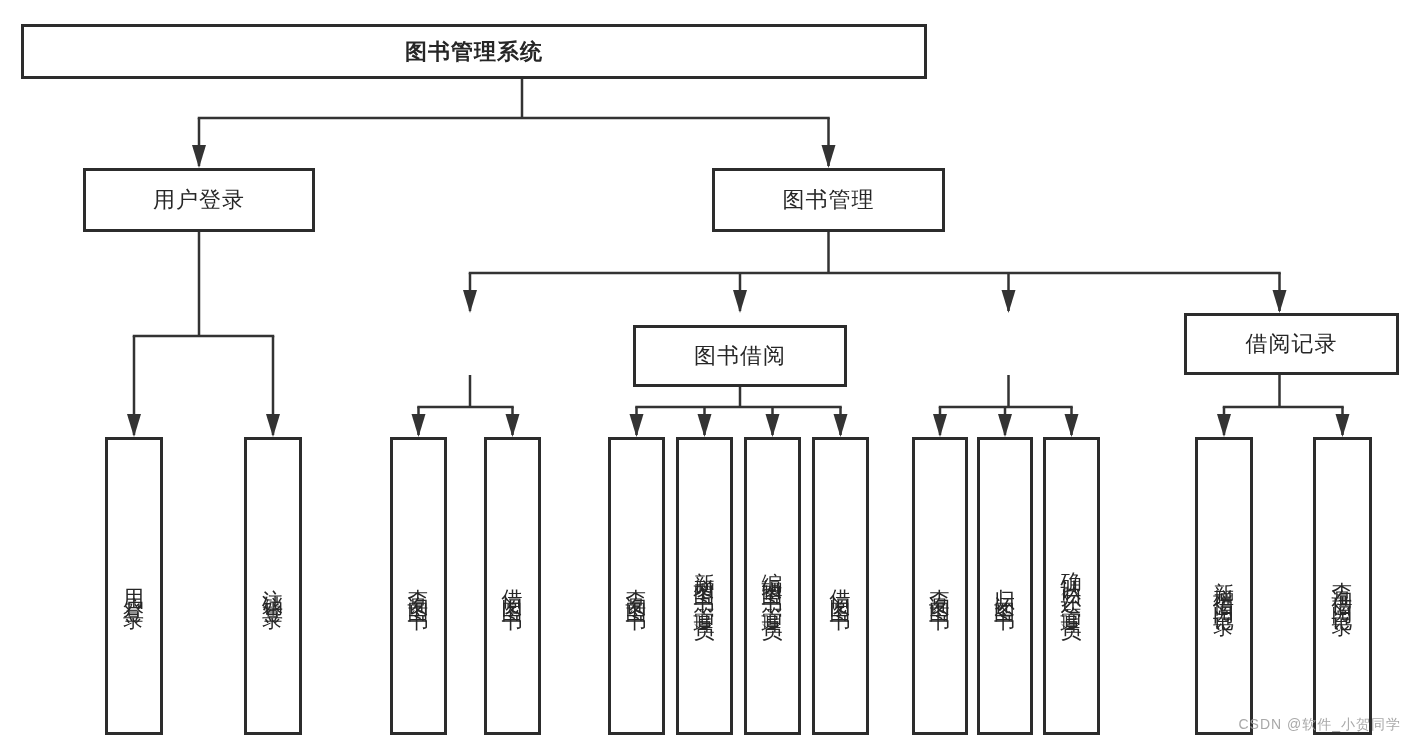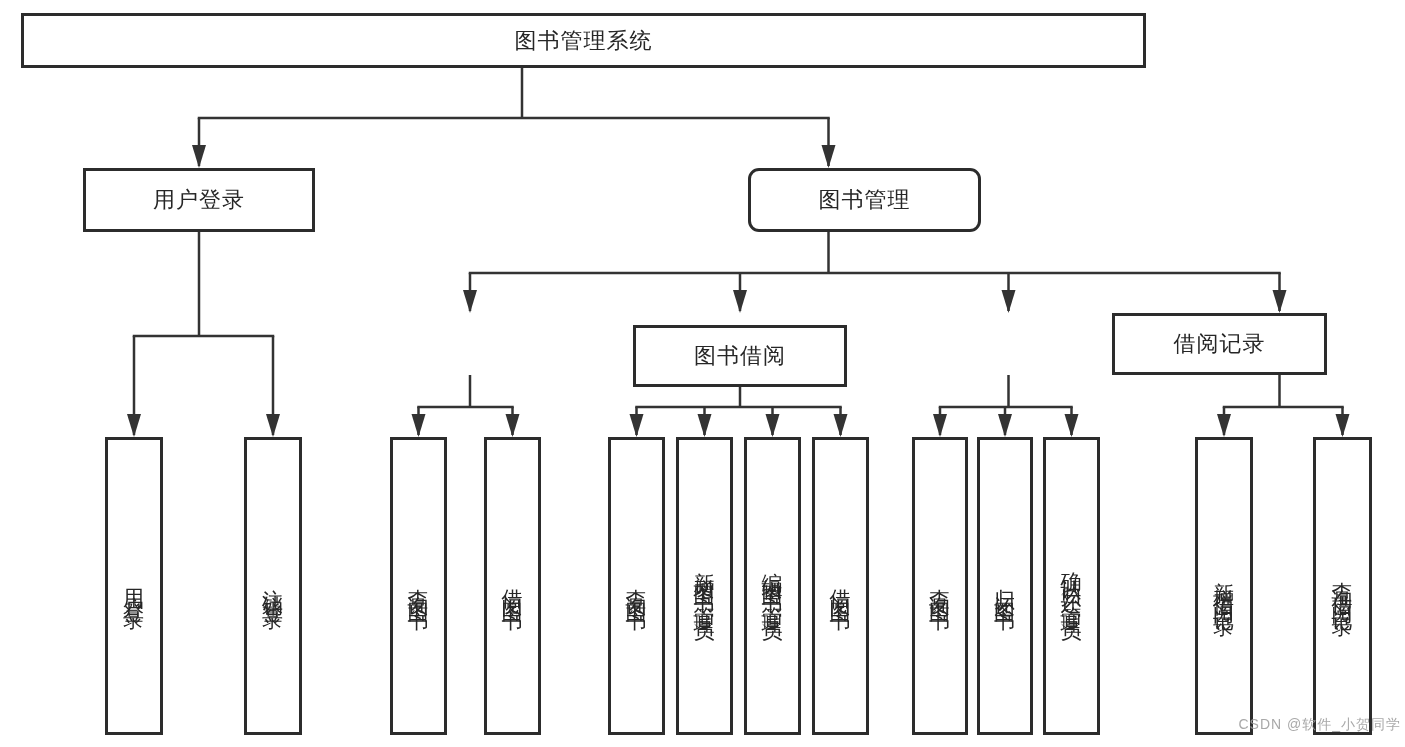--- a/index.html
+++ b/index.html
@@ -116,35 +116,35 @@
     <g>
       <line x1="1279.5" y1="375" x2="1279.5" y2="407"></line>
       <line x1="1222.75" y1="407" x2="1343.75" y2="407"></line>
       <line x1="1224" y1="407" x2="1224" y2="435"></line>
       <polygon points="1217,414 1231,414 1224,437" fill="#333333" stroke="none"></polygon>
       <line x1="1342.5" y1="407" x2="1342.5" y2="435"></line>
       <polygon points="1335.5,414 1349.5,414 1342.5,437" fill="#333333" stroke="none"></polygon>
     </g>
   </svg>
 
-  <div class="box h" style="left:21px; top:13px; width:1125px; height:55px;">
+  <div class="box h" style="left:21px; top:24px; width:906px; height:55px;font-weight:bold;">
     <span>图书管理系统</span>
   </div>
 
   <div class="box h" style="left:83px; top:168px; width:232px; height:64px;">
     <span>用户登录</span>
   </div>
-  <div class="box h" style="left:748px; top:168px; width:233px; height:64px;border-radius:11px;">
+  <div class="box h" style="left:712px; top:168px; width:233px; height:64px;">
     <span>图书管理</span>
   </div>
 
   <div class="box h" style="left:633px; top:313px; width:214px; height:62px;margin-top:12px;">
     <span>图书借阅</span>
   </div>
-  <div class="box h" style="left:1112px; top:313px; width:215px; height:62px;">
+  <div class="box h" style="left:1184px; top:313px; width:215px; height:62px;">
     <span>借阅记录</span>
   </div>
 
   <div class="box v" style="left:105px; top:437px; width:58px; height:298px;">
     <span>用户登录</span>
   </div>
   <div class="box v" style="left:244px; top:437px; width:58px; height:298px;">
     <span>注销登录</span>
   </div>
 

